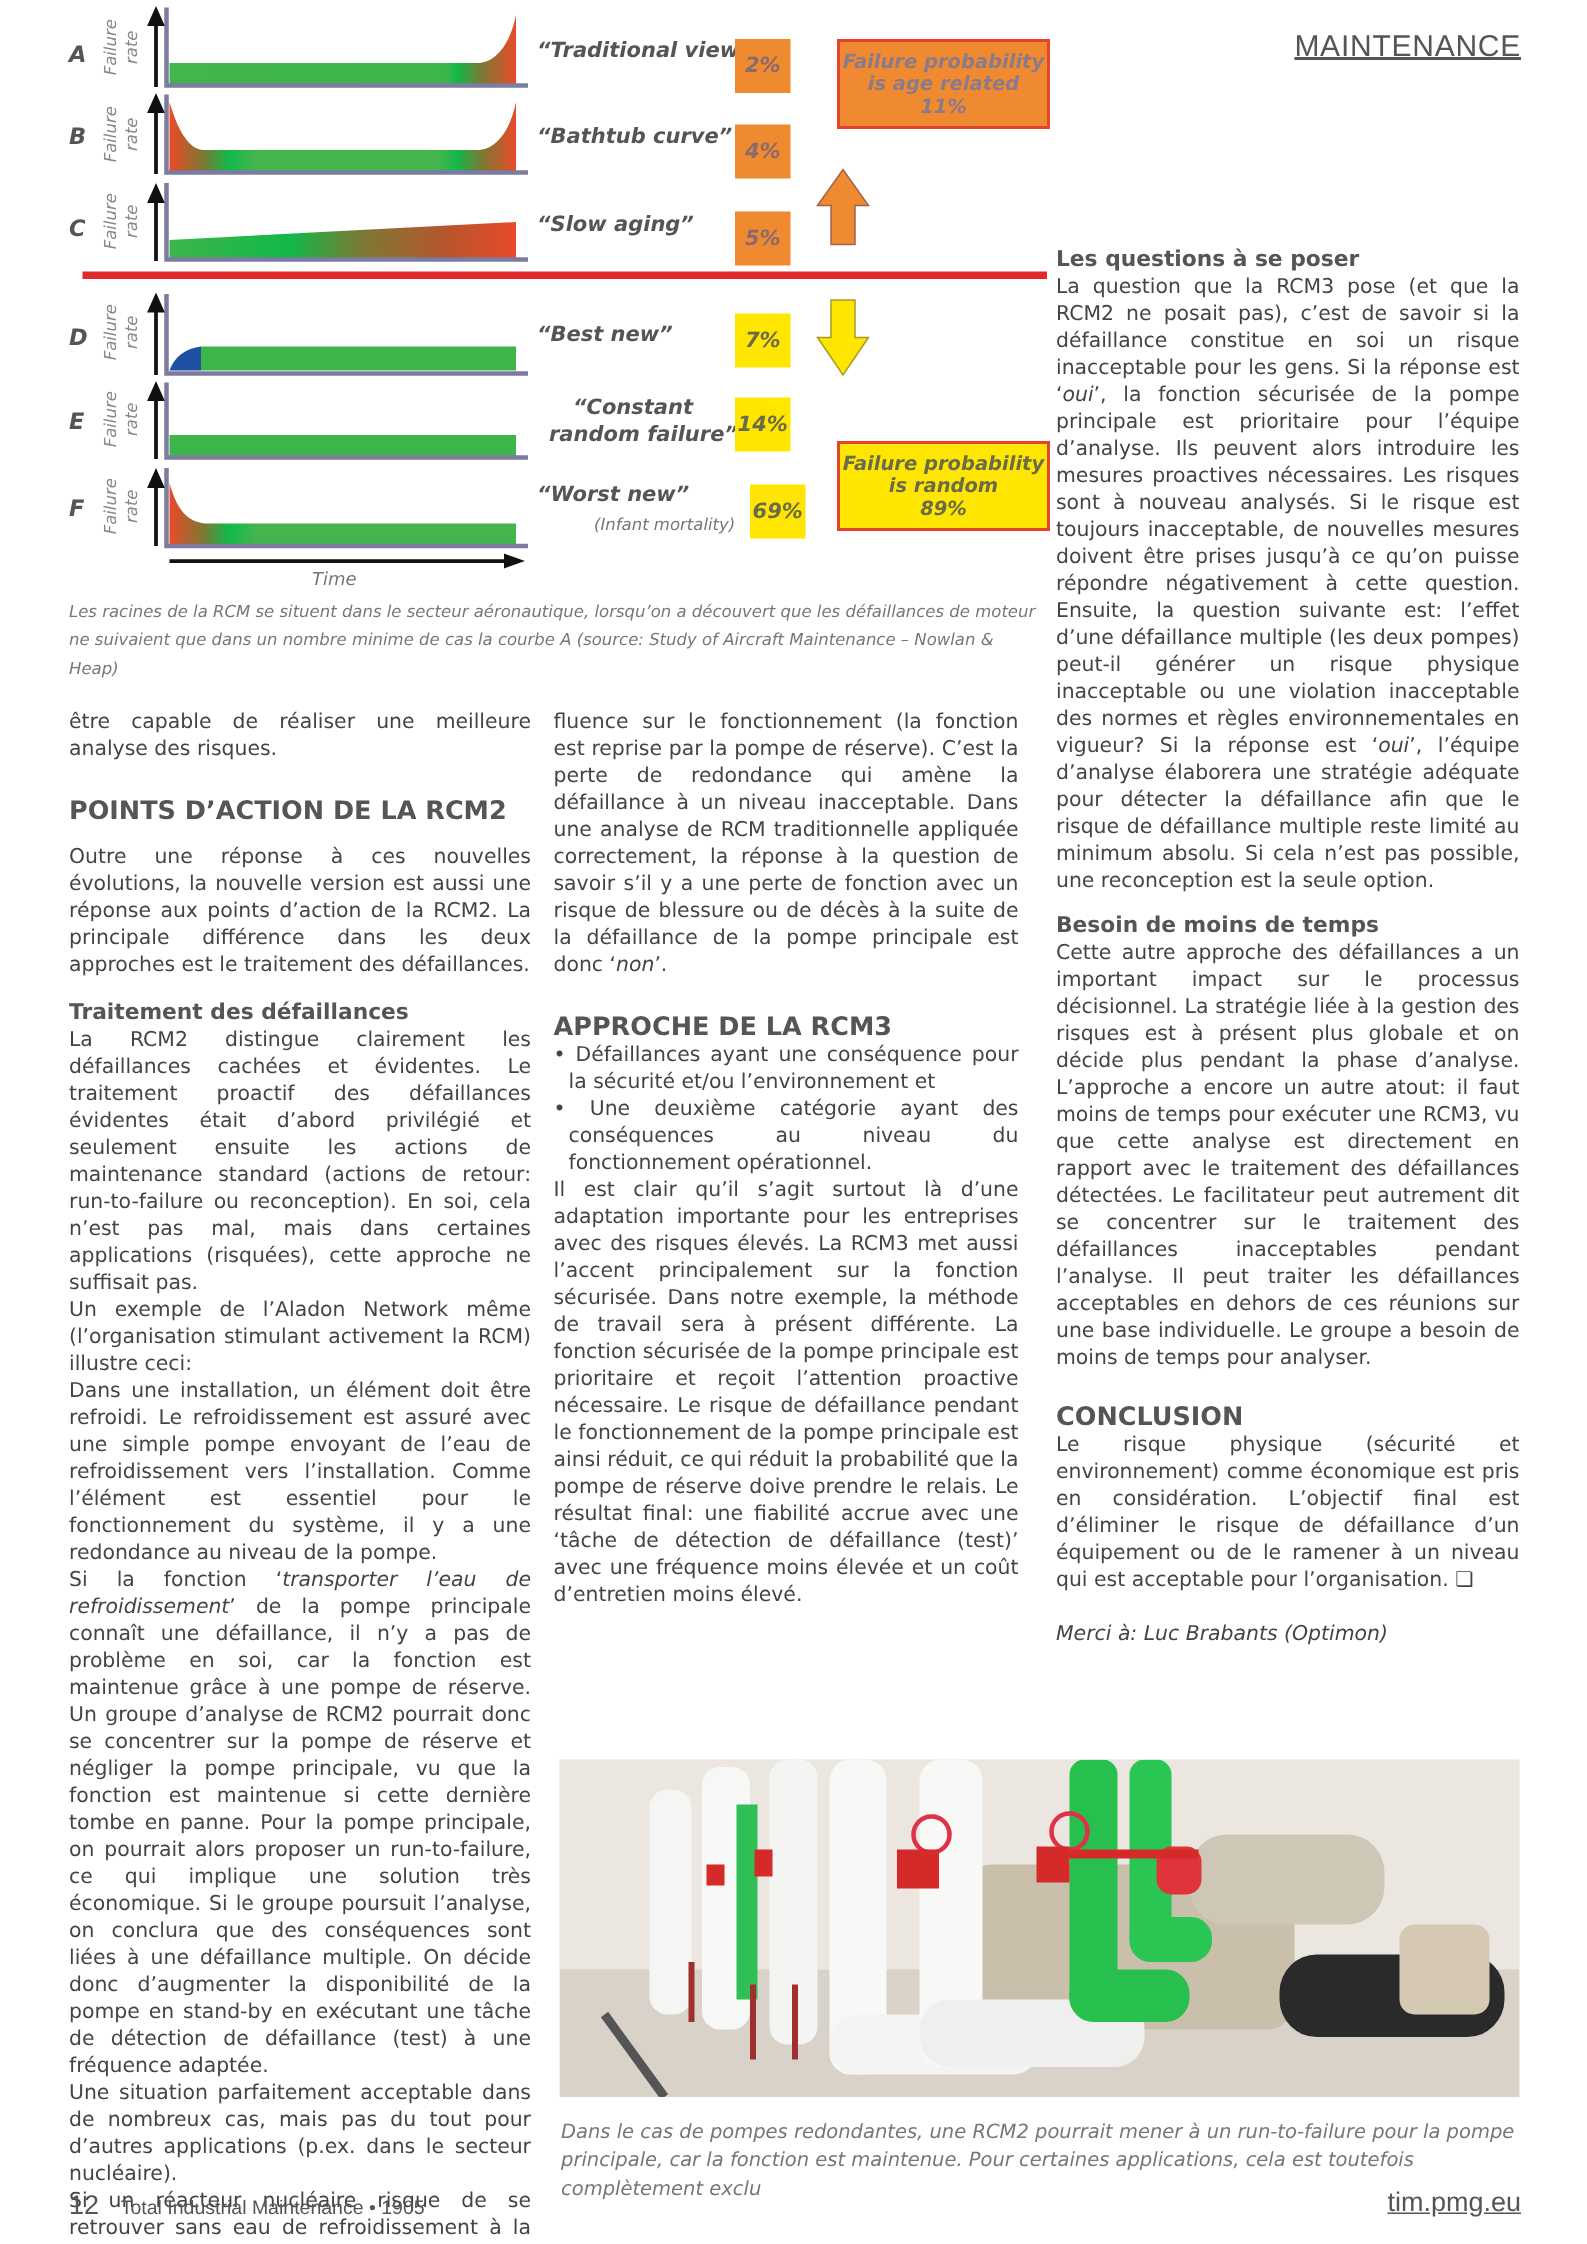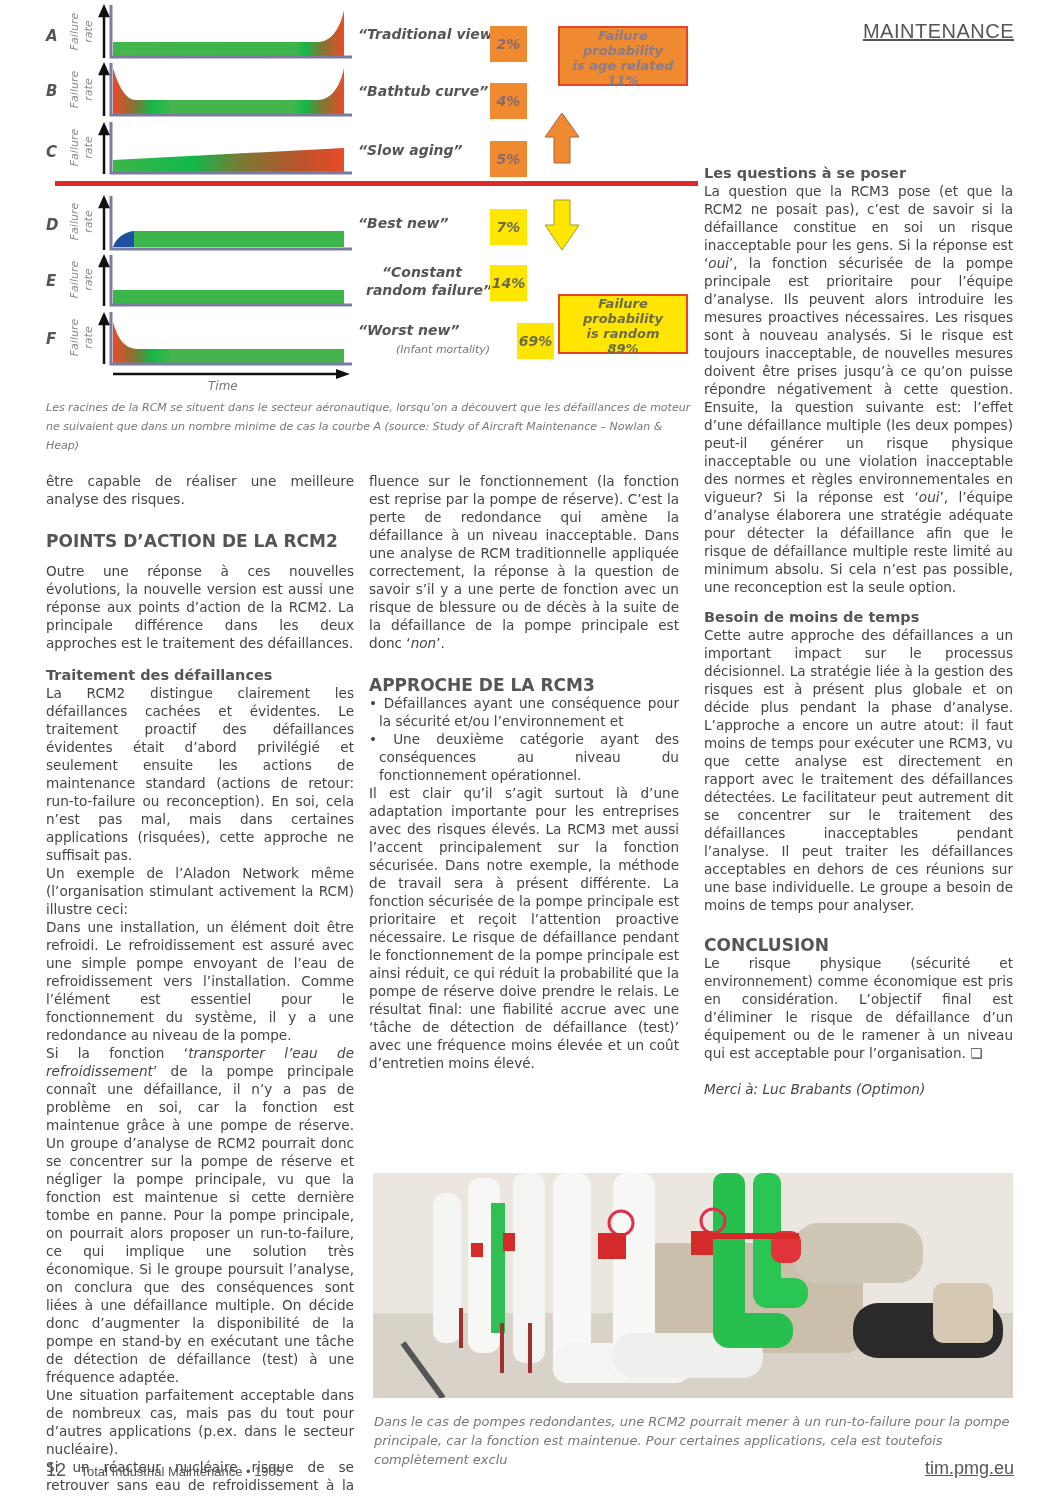--- a/index.html
+++ b/index.html
@@ -8,21 +8,21 @@
   .abs { position:absolute; }
   .section-tag { right:44px; top:20px; font-size:20px; color:#555; text-decoration:underline; letter-spacing:0.5px; font-family:"Liberation Sans", sans-serif; }
   
   .row-letter { font-size:15px; font-weight:bold; font-style:italic; color:#555; width:14px; }
   .ylabel { font-size:11px; font-style:italic; color:#888; transform:rotate(-90deg); transform-origin:center; white-space:nowrap; line-height:11px; text-align:center; }
   .curve-label { font-size:14px; font-weight:bold; font-style:italic; color:#555; white-space:nowrap; text-align:center; }
   .curve-sub { font-size:11px; font-style:italic; color:#777; }
   .pct { width:37px; height:36px; display:flex; align-items:center; justify-content:center; font-size:14px; font-weight:bold; font-style:italic; }
   .pct.orange { background:#f08a30; color:#8a6a6a; }
   .pct.yellow { background:#ffe600; color:#6b6b4a; }
-  .summary { width:130px; height:60px; display:flex; justify-content:center; text-align:center; font-size:13px; font-weight:bold; font-style:italic; line-height:15px; border:2px solid #e5442a; box-sizing:border-box; }
+  .summary { width:142px; height:60px; display:flex; align-items:center; justify-content:center; text-align:center; font-size:13px; font-weight:bold; font-style:italic; line-height:15px; border:2px solid #e5442a; box-sizing:border-box; }
   .summary.orange { background:#f08a30; color:#8a7a8a; }
   .summary.yellow { background:#ffe600; color:#6b6b4a; }
   .fig-caption { left:46px; top:398px; width:650px; font-size:11px; font-style:italic; color:#777; line-height:19px; }
   
   .col { font-size:13.6px; line-height:18px; color:#444; text-align:justify; }
   .col p { margin:0; }
   .h-caps { font-size:17px; font-weight:bold; color:#555; margin:0; }
   .h-sub { font-size:14.5px; font-weight:bold; color:#555; margin:0; }
   .bullet { padding-left:10px; text-indent:-10px; }
   .photo-caption { left:374px; top:1412px; width:640px; font-size:13px; font-style:italic; color:#777; line-height:19px; }
@@ -164,21 +164,21 @@
     <div>random failure”</div>
   </div>
   <div class="abs curve-label" style="left:358px;top:322px">“Worst new”</div>
   <div class="abs curve-sub" style="left:396px;top:343px">(Infant mortality)</div>
 
   <div class="abs pct orange" style="left:490px;top:26px">2%</div>
   <div class="abs pct orange" style="left:490px;top:83px">4%</div>
   <div class="abs pct orange" style="left:490px;top:141px">5%</div>
   <div class="abs pct yellow" style="left:490px;top:209px">7%</div>
   <div class="abs pct yellow" style="left:490px;top:265px">14%</div>
-  <div class="abs pct yellow" style="left:517px;top:323px">69%</div>
+  <div class="abs pct yellow" style="left:500px;top:323px">69%</div>
 
   <div class="abs summary orange" style="left:558px;top:26px">
     <div>
       <div>Failure probability</div>
       <div>is age related</div>
       <div>11%</div>
     </div>
   </div>
   <div class="abs summary yellow" style="left:558px;top:294px">
     <div>

